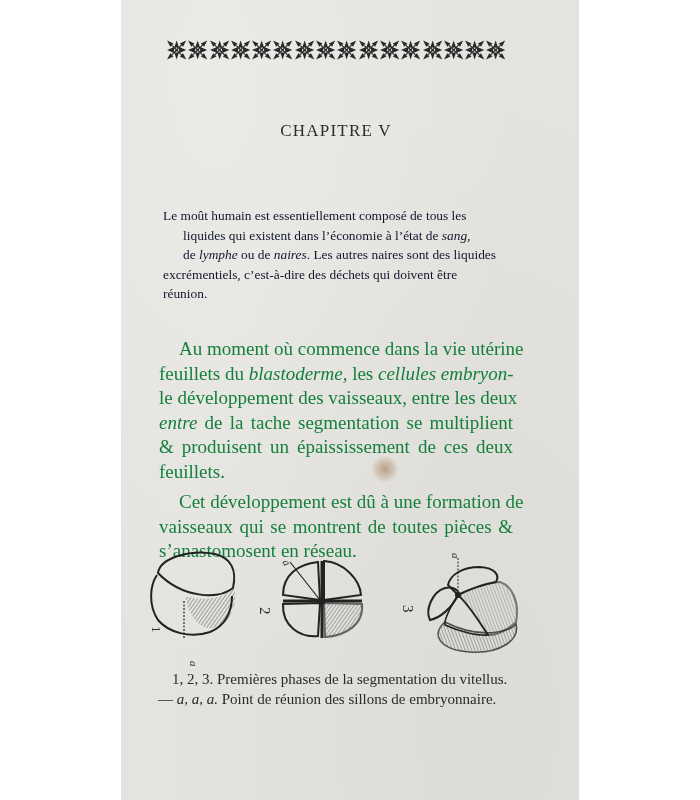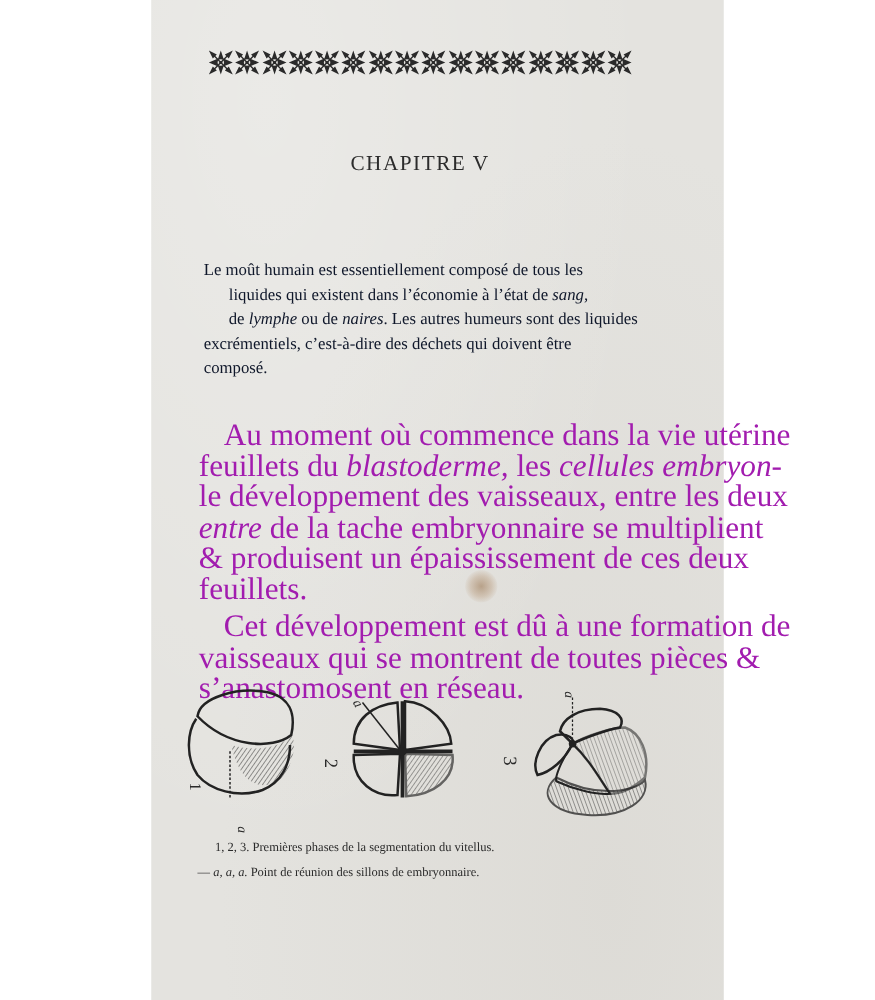--- a/index.html
+++ b/index.html
@@ -27,31 +27,31 @@
     font-size:17px; letter-spacing:1.2px; color:#2c2c2c;
   }
   .epigraph {
     position:absolute; left:163px; top:194px; width:378px;
     font-size:13.4px; line-height:19.5px; color:#0f172a; text-align:justify;margin-top:12px;
   }
   .epigraph .ln { display:block; white-space:nowrap; }
   .epigraph .ind { padding-left:20px; }
   .body {
     position:absolute; left:159px; top:337px; width:354px;
-    font-size:25px; line-height:24.5px; color:#a21caf;
+    font-size:19px; line-height:24.5px; color:#15803d;
   }
   .body .ln { display:block; white-space:nowrap; text-align:justify; text-align-last:justify; }
   .body .ln.last { text-align-last:left; }
   .body .ind { padding-left:20px; }
   .body .gap { height:6px; }
   em { font-style:italic;text-align:right; }
   .figs { position:absolute; left:0; top:540px; width:700px; height:130px; }
   .caption {
     position:absolute; left:158px; top:669px; width:370px;
-    font-size:10px; line-height:20px; color:#2a2a2a;
+    font-size:15px; line-height:20px; color:#2a2a2a;
   }
   .caption .ln { display:block; white-space:nowrap; }
   .caption .ln1 { padding-left:14px; }
 </style>
 </head>
 <body>
 
 <div class="page"></div>
 <div class="stain"></div>
 
@@ -184,30 +184,30 @@
       <circle cx="10" cy="10" r="1.2" fill="#2a2a2a"></circle>
       <path d="M5,5 L15,15 M15,5 L5,15" stroke="#2a2a2a" stroke-width="1"></path>
     </svg>
   </div>
 
 <div class="chapter">CHAPITRE V</div>
 
 <div class="epigraph" id="epigraph">
     <span class="ln"><span>Le moût humain est essentiellement composé de tous les</span></span>
     <span class="ln ind"><span>liquides qui existent dans l’économie à l’état de </span><em>sang,</em></span>
-    <span class="ln ind"><span>de </span><em>lymphe</em><span> ou de </span><em>naires</em><span>. Les autres humeurs sont des liquides</span></span>
+    <span class="ln ind"><span>de </span><em>lymphe</em><span> ou de </span><em>naires</em><span>. Les autres naires sont des liquides</span></span>
     <span class="ln" style="padding-left: 0px;"><span>excrémentiels, c’est-à-dire des déchets qui doivent être</span></span>
-    <span class="ln" style="padding-left: 0px;"><span>composé.</span></span>
+    <span class="ln" style="padding-left: 0px;"><span>réunion.</span></span>
   </div>
 
 <div class="body" id="bodytext">
     <span class="ln ind"><span>Au moment où commence dans la vie utérine</span></span>
     <span class="ln"><span>feuillets du </span><em>blastoderme,</em><span> les </span><em>cellules embryon-</em></span>
     <span class="ln"><span>le développement des vaisseaux, entre les deux</span></span>
-    <span class="ln"><em>entre</em><span> de la tache embryonnaire se multiplient</span></span>
+    <span class="ln"><em>entre</em><span> de la tache segmentation se multiplient</span></span>
     <span class="ln"><span>&amp; produisent un épaississement de ces deux</span></span>
     <span class="ln last"><span>feuillets.</span></span>
     <div class="gap"></div>
     <span class="ln ind"><span>Cet développement est dû à une formation de</span></span>
     <span class="ln"><span>vaisseaux qui se montrent de toutes pièces &amp;</span></span>
     <span class="ln last"><span>s’anastomosent en réseau.</span></span>
   </div>
 
 <svg class="figs" viewBox="0 0 700 130" width="700" height="130">
   <defs>

